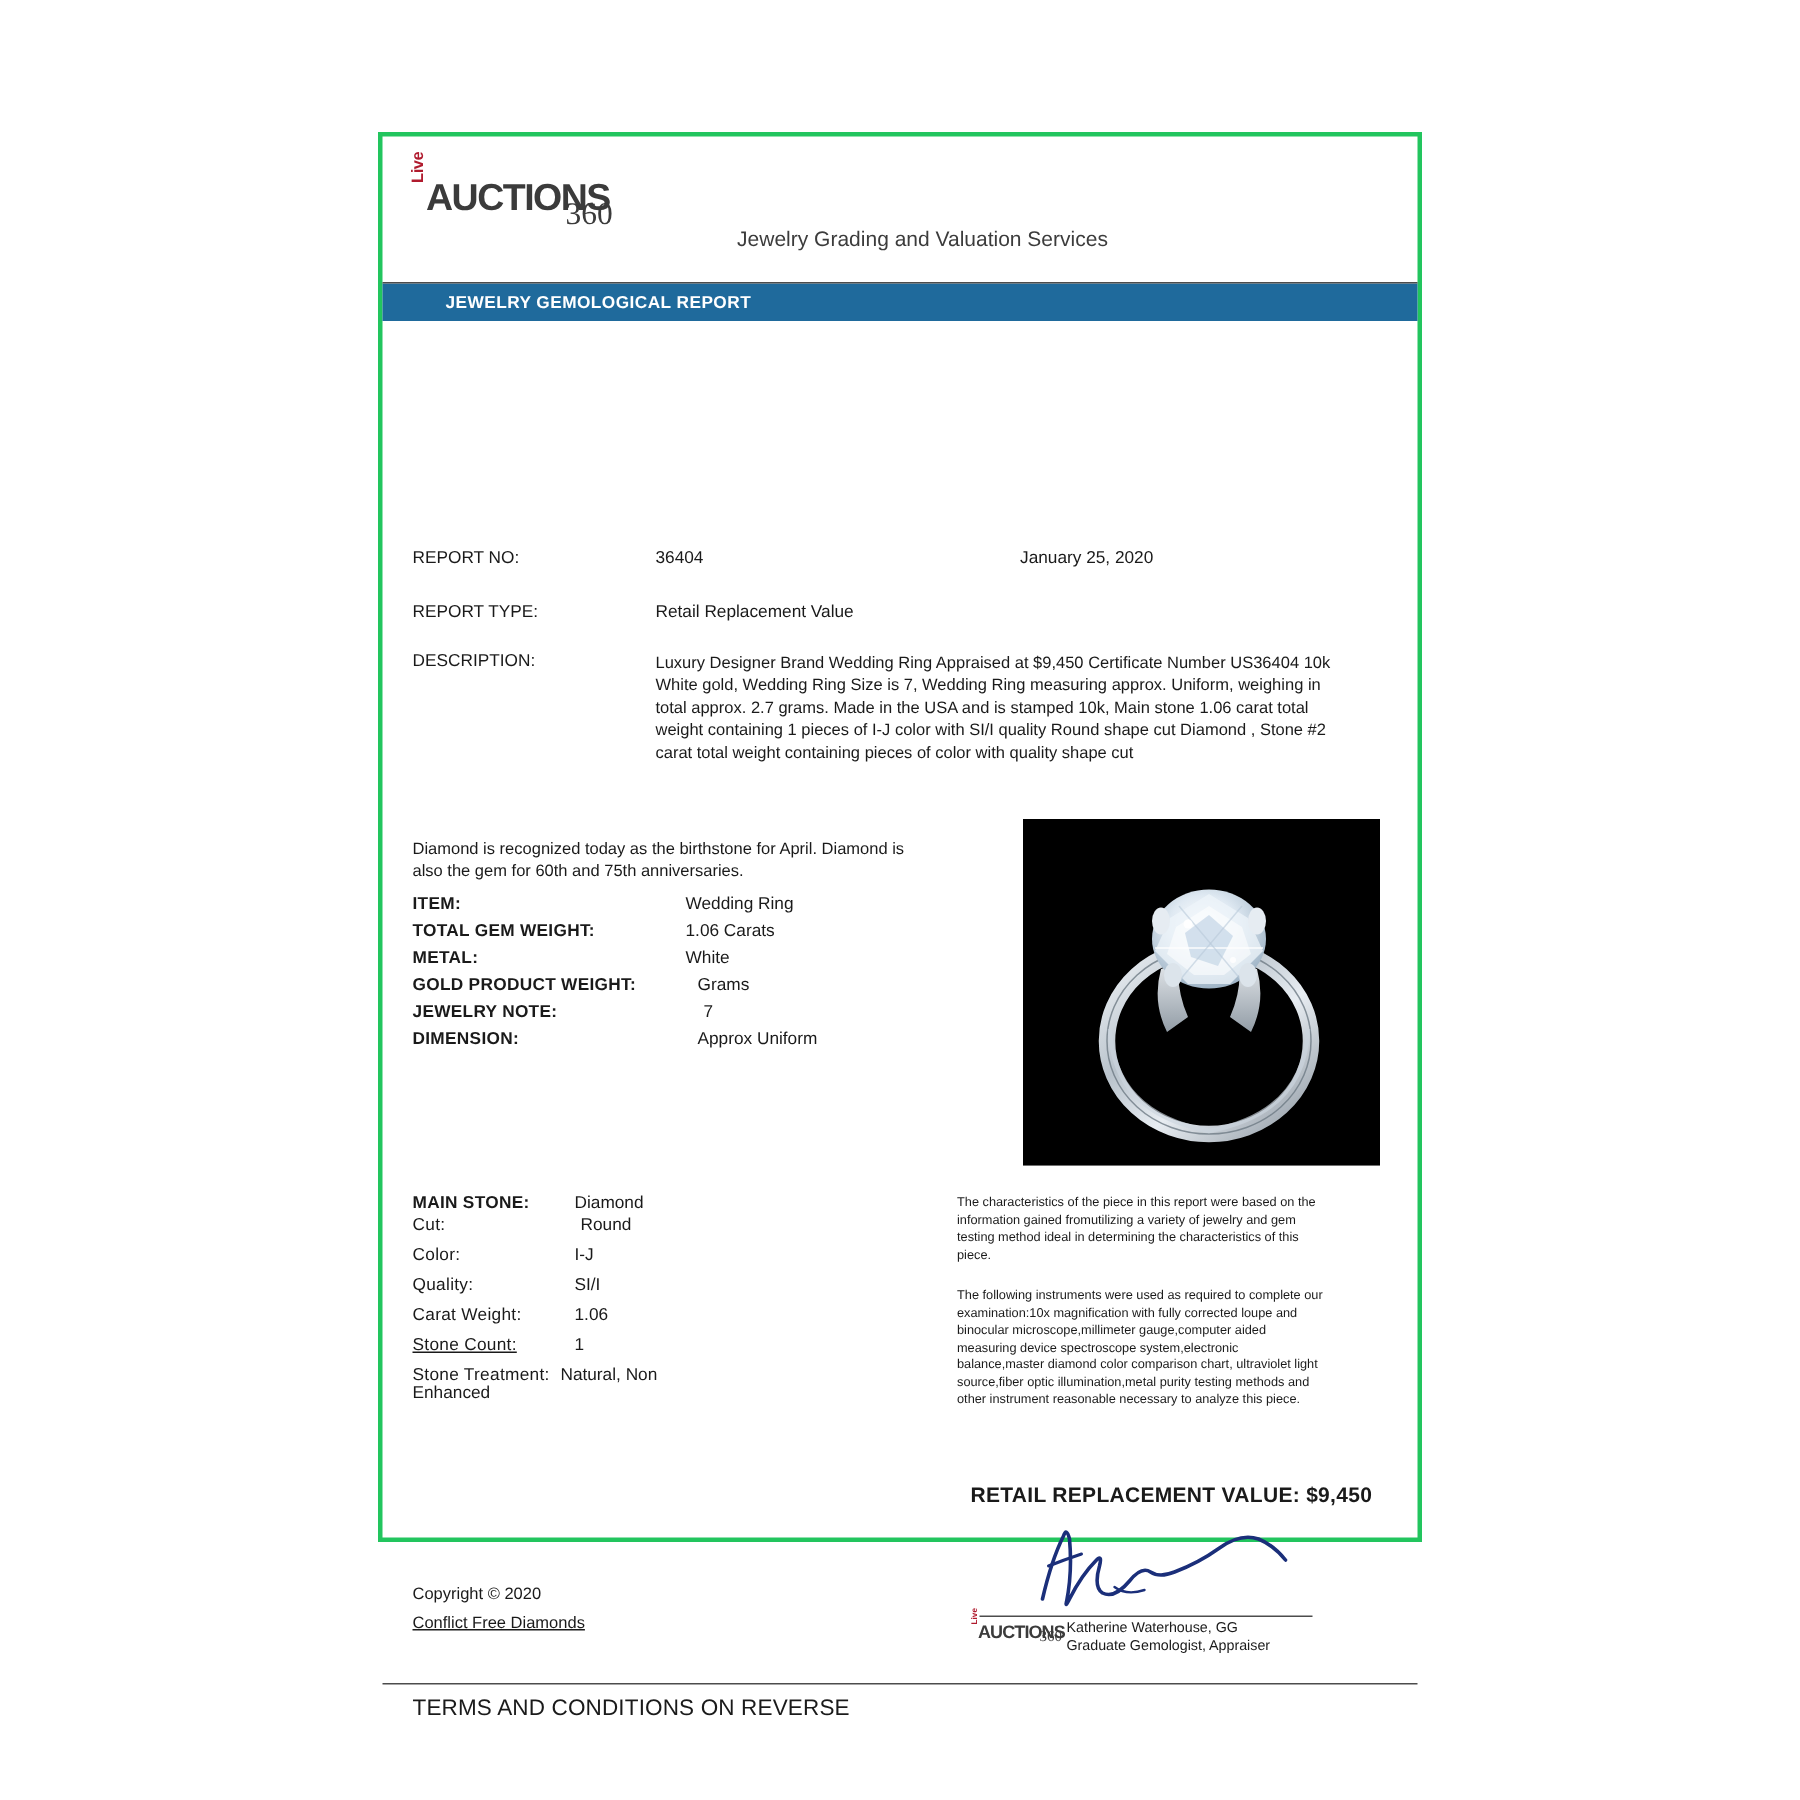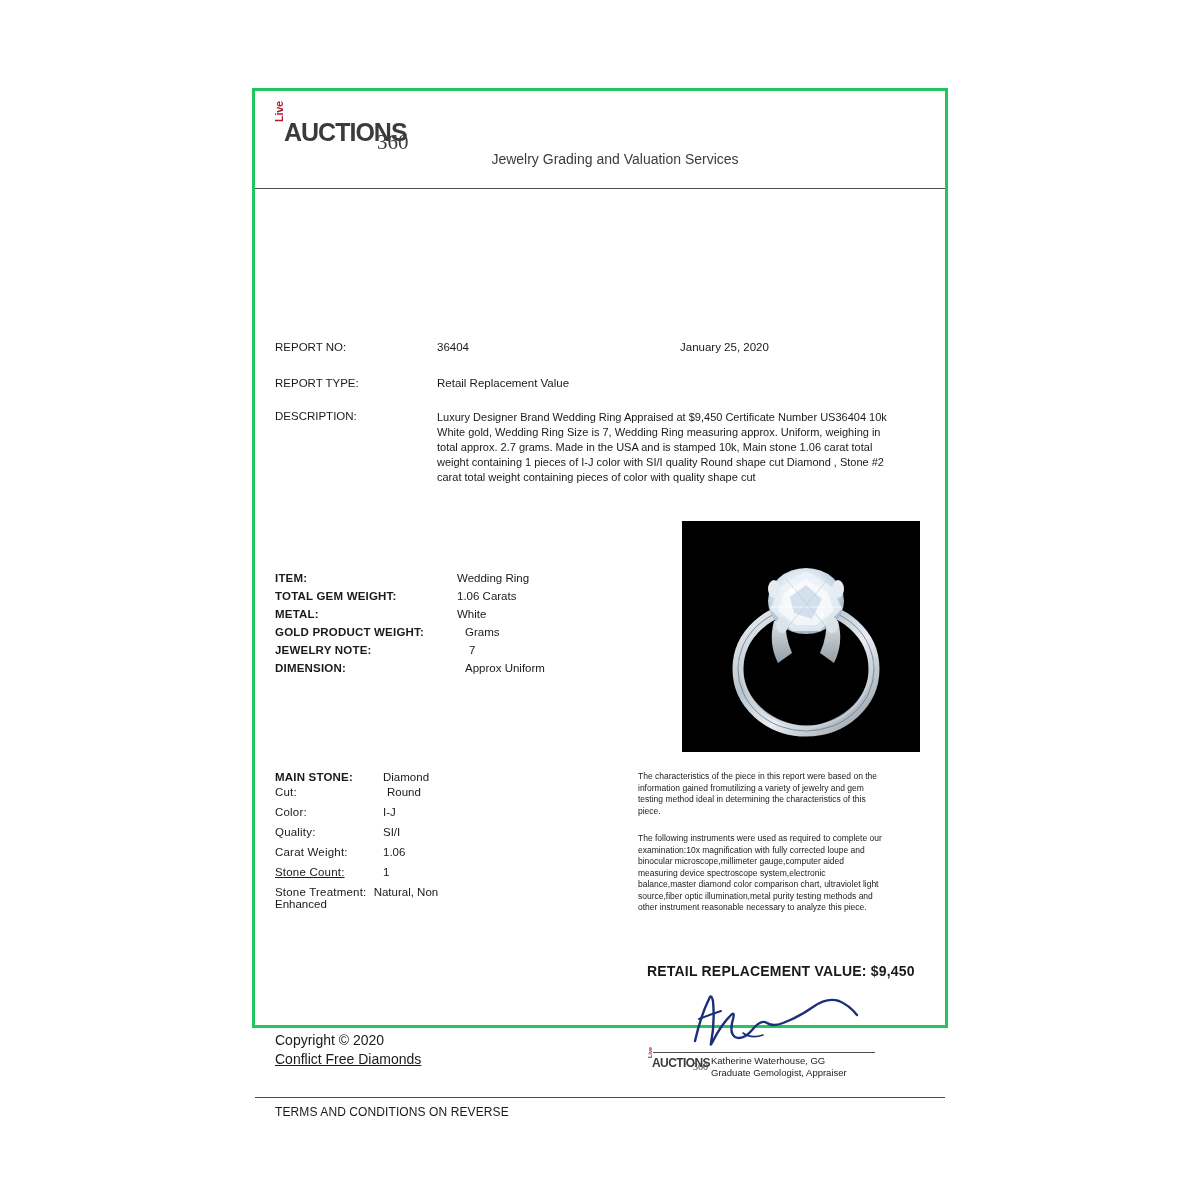--- a/index.html
+++ b/index.html
@@ -186,21 +186,21 @@
     left: 392px;
     top: 774px;
     font-size: 14px;
     font-weight: bold;
     color: #1a1a1a;
     letter-spacing: 0.2px;
   }
   .copyright {
     position: absolute;
     left: 20px;
-    font-size: 14px;
+    font-size: 11px;
     color: #1a1a1a;
   }
   
   .sigline {
     position: absolute;
     left: 398px;
     top: 862px;
     width: 222px;
     border-bottom: 1px solid #4c4c4c;
     height: 1px;
@@ -235,21 +235,21 @@
     left: 456px;
     top: 866px;
     font-size: 9.5px;
     line-height: 12px;
     color: #1a1a1a;
   }
   .terms {
     position: absolute;
     left: 20px;
     top: 916px;
-    font-size: 12px;
+    font-size: 15px;
     color: #1a1a1a;
     letter-spacing: 0.1px;
   }
   .footer-rule {
     position: absolute;
     left: 0;
     right: 0;
     top: 908px;
     border-top: 1px solid #4c4c4c;
   }
@@ -263,33 +263,35 @@
 
     <div class="header">
       <div class="logo">
         <span class="logo-live">Live</span>
         <span class="logo-auctions">AUCTIONS</span>
         <span class="logo-360">360</span>
       </div>
       <div class="header-sub">Jewelry Grading and Valuation Services</div>
     </div>
 
+    <div class="bluebar">JEWELRY GEMOLOGICAL REPORT</div>
 
     <div class="body">
 
       <div class="field" style="left:20px; top:152px;">REPORT NO:</div>
       <div class="field val" style="left:182px; top:152px;">36404</div>
       <div class="field val" style="left:425px; top:152px;">January 25, 2020</div>
 
       <div class="field" style="left:20px; top:188px;">REPORT TYPE:</div>
       <div class="field val" style="left:182px; top:188px;">Retail Replacement Value</div>
 
       <div class="field" style="left:20px; top:221px;">DESCRIPTION:</div>
       <div class="desc-text">Luxury Designer Brand Wedding Ring Appraised at $9,450 Certificate Number US36404 10k White gold, Wedding Ring Size is 7, Wedding Ring measuring approx. Uniform, weighing in total approx. 2.7 grams. Made in the USA and is stamped 10k, Main stone 1.06 carat total weight containing 1 pieces of I-J color with SI/I quality Round shape cut Diamond , Stone #2 carat total weight containing pieces of color with quality shape cut</div>
 
+      <div class="birth">Diamond is recognized today as the birthstone for April. Diamond is also the gem for 60th and 75th anniversaries.</div>
 
       <div class="spec" style="top:383px;">
         <span class="lbl">ITEM:</span>
         <span class="val">Wedding Ring</span>
       </div>
       <div class="spec" style="top:401px;">
         <span class="lbl">TOTAL GEM WEIGHT:</span>
         <span class="val">1.06 Carats</span>
       </div>
       <div class="spec" style="top:419px;">

